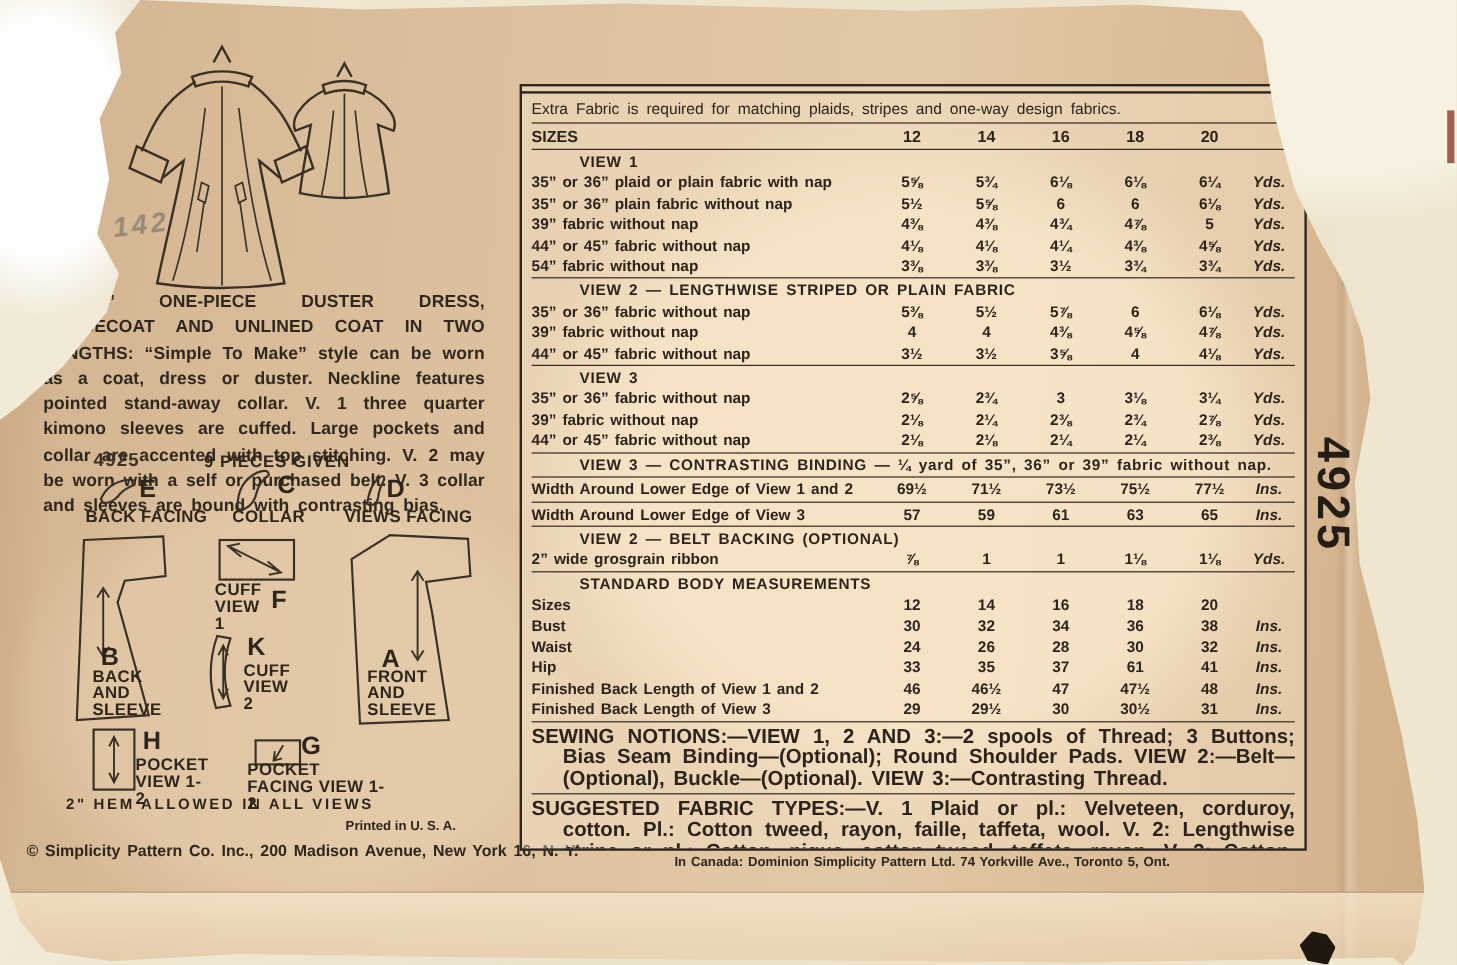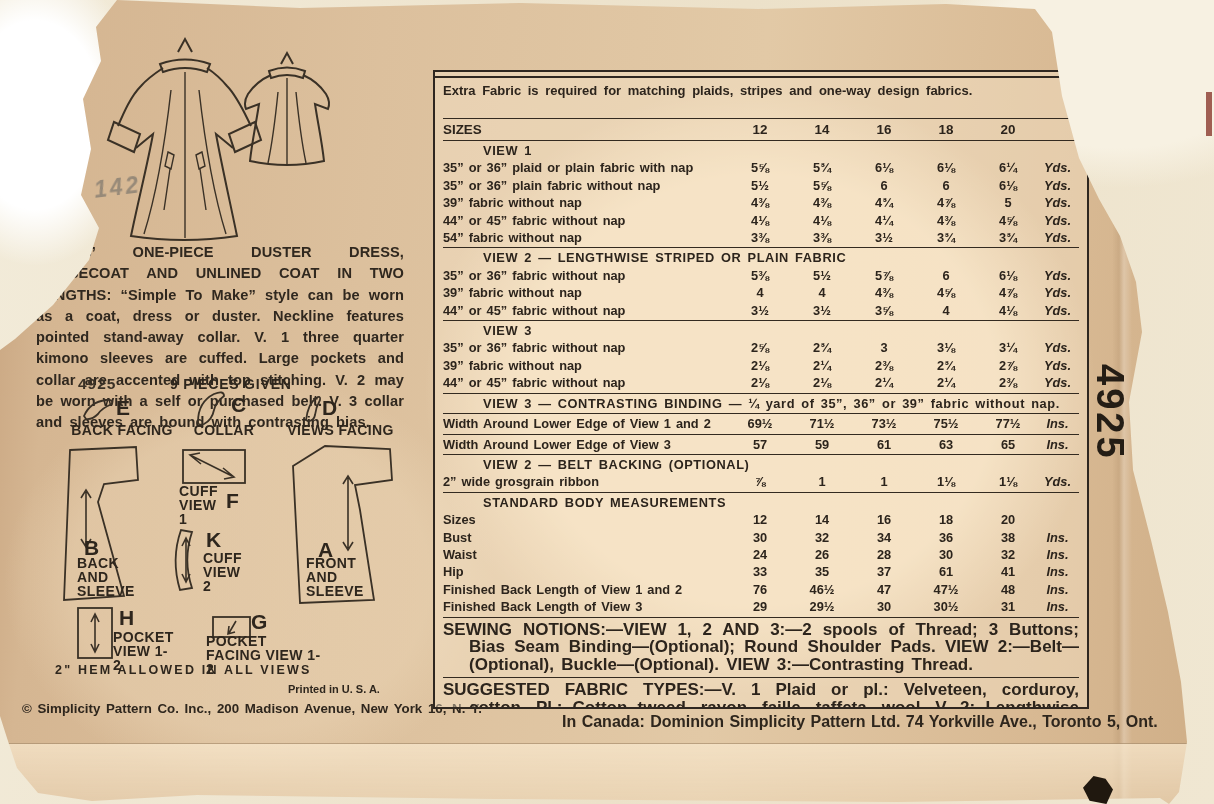--- a/index.html
+++ b/index.html
@@ -35,28 +35,28 @@
   .desc{position:absolute;left:36px;top:242px;width:368px;margin:0;font-size:14.6px;line-height:21.3px;
     font-weight:bold;text-align:justify;color:#30281f;word-spacing:3px;letter-spacing:.1px;}
   .patno{position:absolute;left:78px;top:375px;font-size:15.5px;font-weight:bold;color:#3a3126;letter-spacing:1px;}
   .pieces-given{position:absolute;left:170px;top:376px;font-size:14px;font-weight:bold;color:#2e261d;letter-spacing:.8px;}
   .pl{position:absolute;font-size:21px;font-weight:bold;color:#2e261d;}
   .plab{position:absolute;font-size:14px;font-weight:bold;color:#2e261d;letter-spacing:.4px;line-height:14px;}
   .plab.ctr{text-align:center;}
   .hem-note{position:absolute;left:55px;top:663px;font-size:12.5px;font-weight:bold;color:#2e261d;letter-spacing:2.2px;}
   .printed{position:absolute;left:288px;top:683px;font-size:11px;font-weight:bold;color:#2e261d;}
   .copyright{position:absolute;left:22px;top:701px;font-size:13.3px;font-weight:bold;color:#2e261d;word-spacing:2px;}
-  .canada{position:absolute;left:562px;top:713px;font-size:16px;font-weight:bold;color:#2e261d;word-spacing:1px;}
+  .canada{position:absolute;left:562px;top:713px;font-size:11px;font-weight:bold;color:#2e261d;word-spacing:1px;}
   svg.lineart{position:absolute;}
   svg.lineart path,svg.lineart rect,svg.lineart line{fill:none;stroke:#3a3126;}
   
   .tbox{position:absolute;left:433px;top:70px;width:656px;height:639px;box-sizing:border-box;
     border:2.5px solid #2f2720;background:rgba(249,232,204,.42);padding:9px 8px 2px;overflow:hidden;color:#2c241c;}
   .tbox::before{content:"";position:absolute;left:0;right:0;top:4px;height:2px;background:#2f2720;}
-  .tnote{font-size:13px;font-weight:bold;line-height:19px;border-bottom:1.5px solid #332a20;padding-bottom:18px;word-spacing:3px;}
+  .tnote{font-size:13px;font-weight:normal;line-height:19px;border-bottom:1.5px solid #332a20;padding-bottom:2px;word-spacing:3px;}
   .tsec{border-bottom:1.5px solid #332a20;padding:1px 0;}
   .thead{font-size:12.8px;font-weight:bold;line-height:17.4px;letter-spacing:.6px;word-spacing:2px;margin-left:40px;}
   .trow{display:grid;grid-template-columns:286px repeat(5,62px) 1fr;font-size:12.8px;font-weight:bold;line-height:17.4px;}
   .sizesrow .trow{font-size:13.4px;line-height:19px;}
   .tlab{white-space:nowrap;word-spacing:1.5px;}
   .tval{text-align:center;}
   .tunit{text-align:center;padding-right:3px;font-style:italic;}
   .tpar{font-size:17px;font-weight:bold;line-height:17.8px;padding:3px 0 3px 26px;text-indent:-26px;
     word-spacing:2.5px;text-align:justify;}
   .tpar.bb{border-bottom:1.5px solid #332a20;}
@@ -346,21 +346,21 @@
               <div class="tlab">Hip</div>
               <div class="tval">33</div>
               <div class="tval">35</div>
               <div class="tval">37</div>
               <div class="tval">61</div>
               <div class="tval">41</div>
               <div class="tunit">Ins.</div>
             </div>
             <div class="trow">
               <div class="tlab">Finished Back Length of View 1 and 2</div>
-              <div class="tval">76</div>
+              <div class="tval">46</div>
               <div class="tval">46½</div>
               <div class="tval">47</div>
               <div class="tval">47½</div>
               <div class="tval">48</div>
               <div class="tunit">Ins.</div>
             </div>
             <div class="trow">
               <div class="tlab">Finished Back Length of View 3</div>
               <div class="tval">29</div>
               <div class="tval">29½</div>

